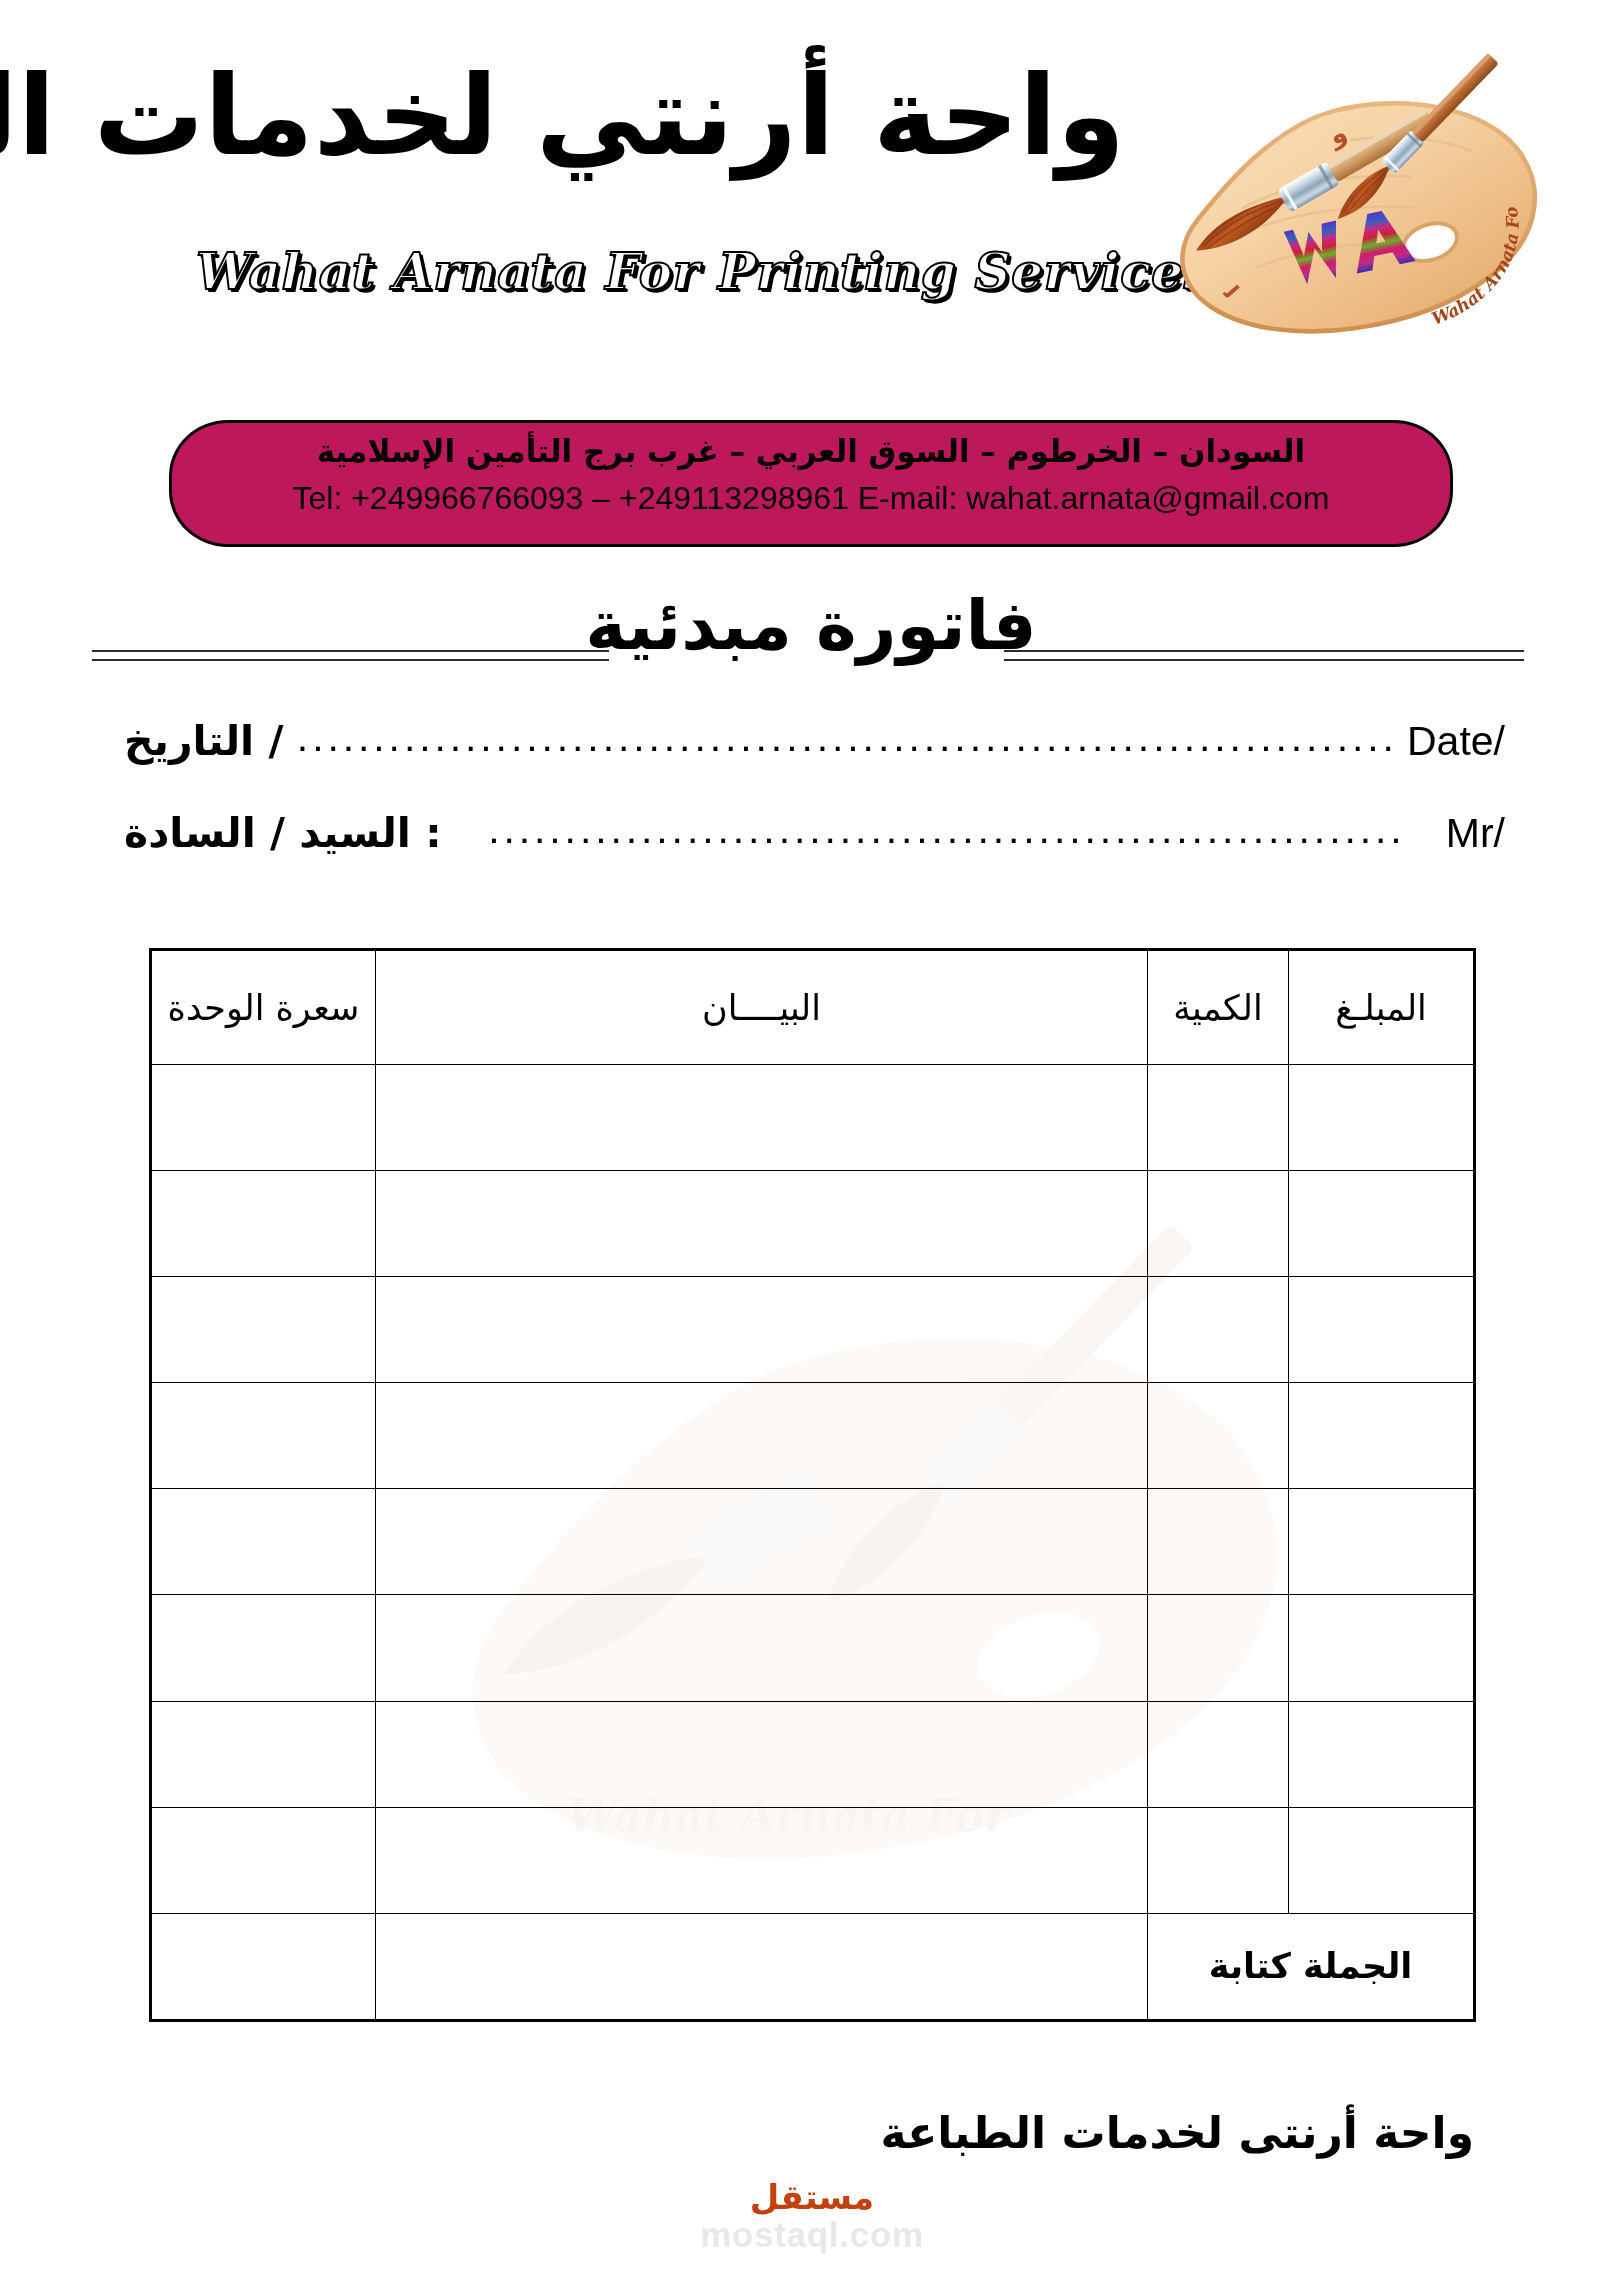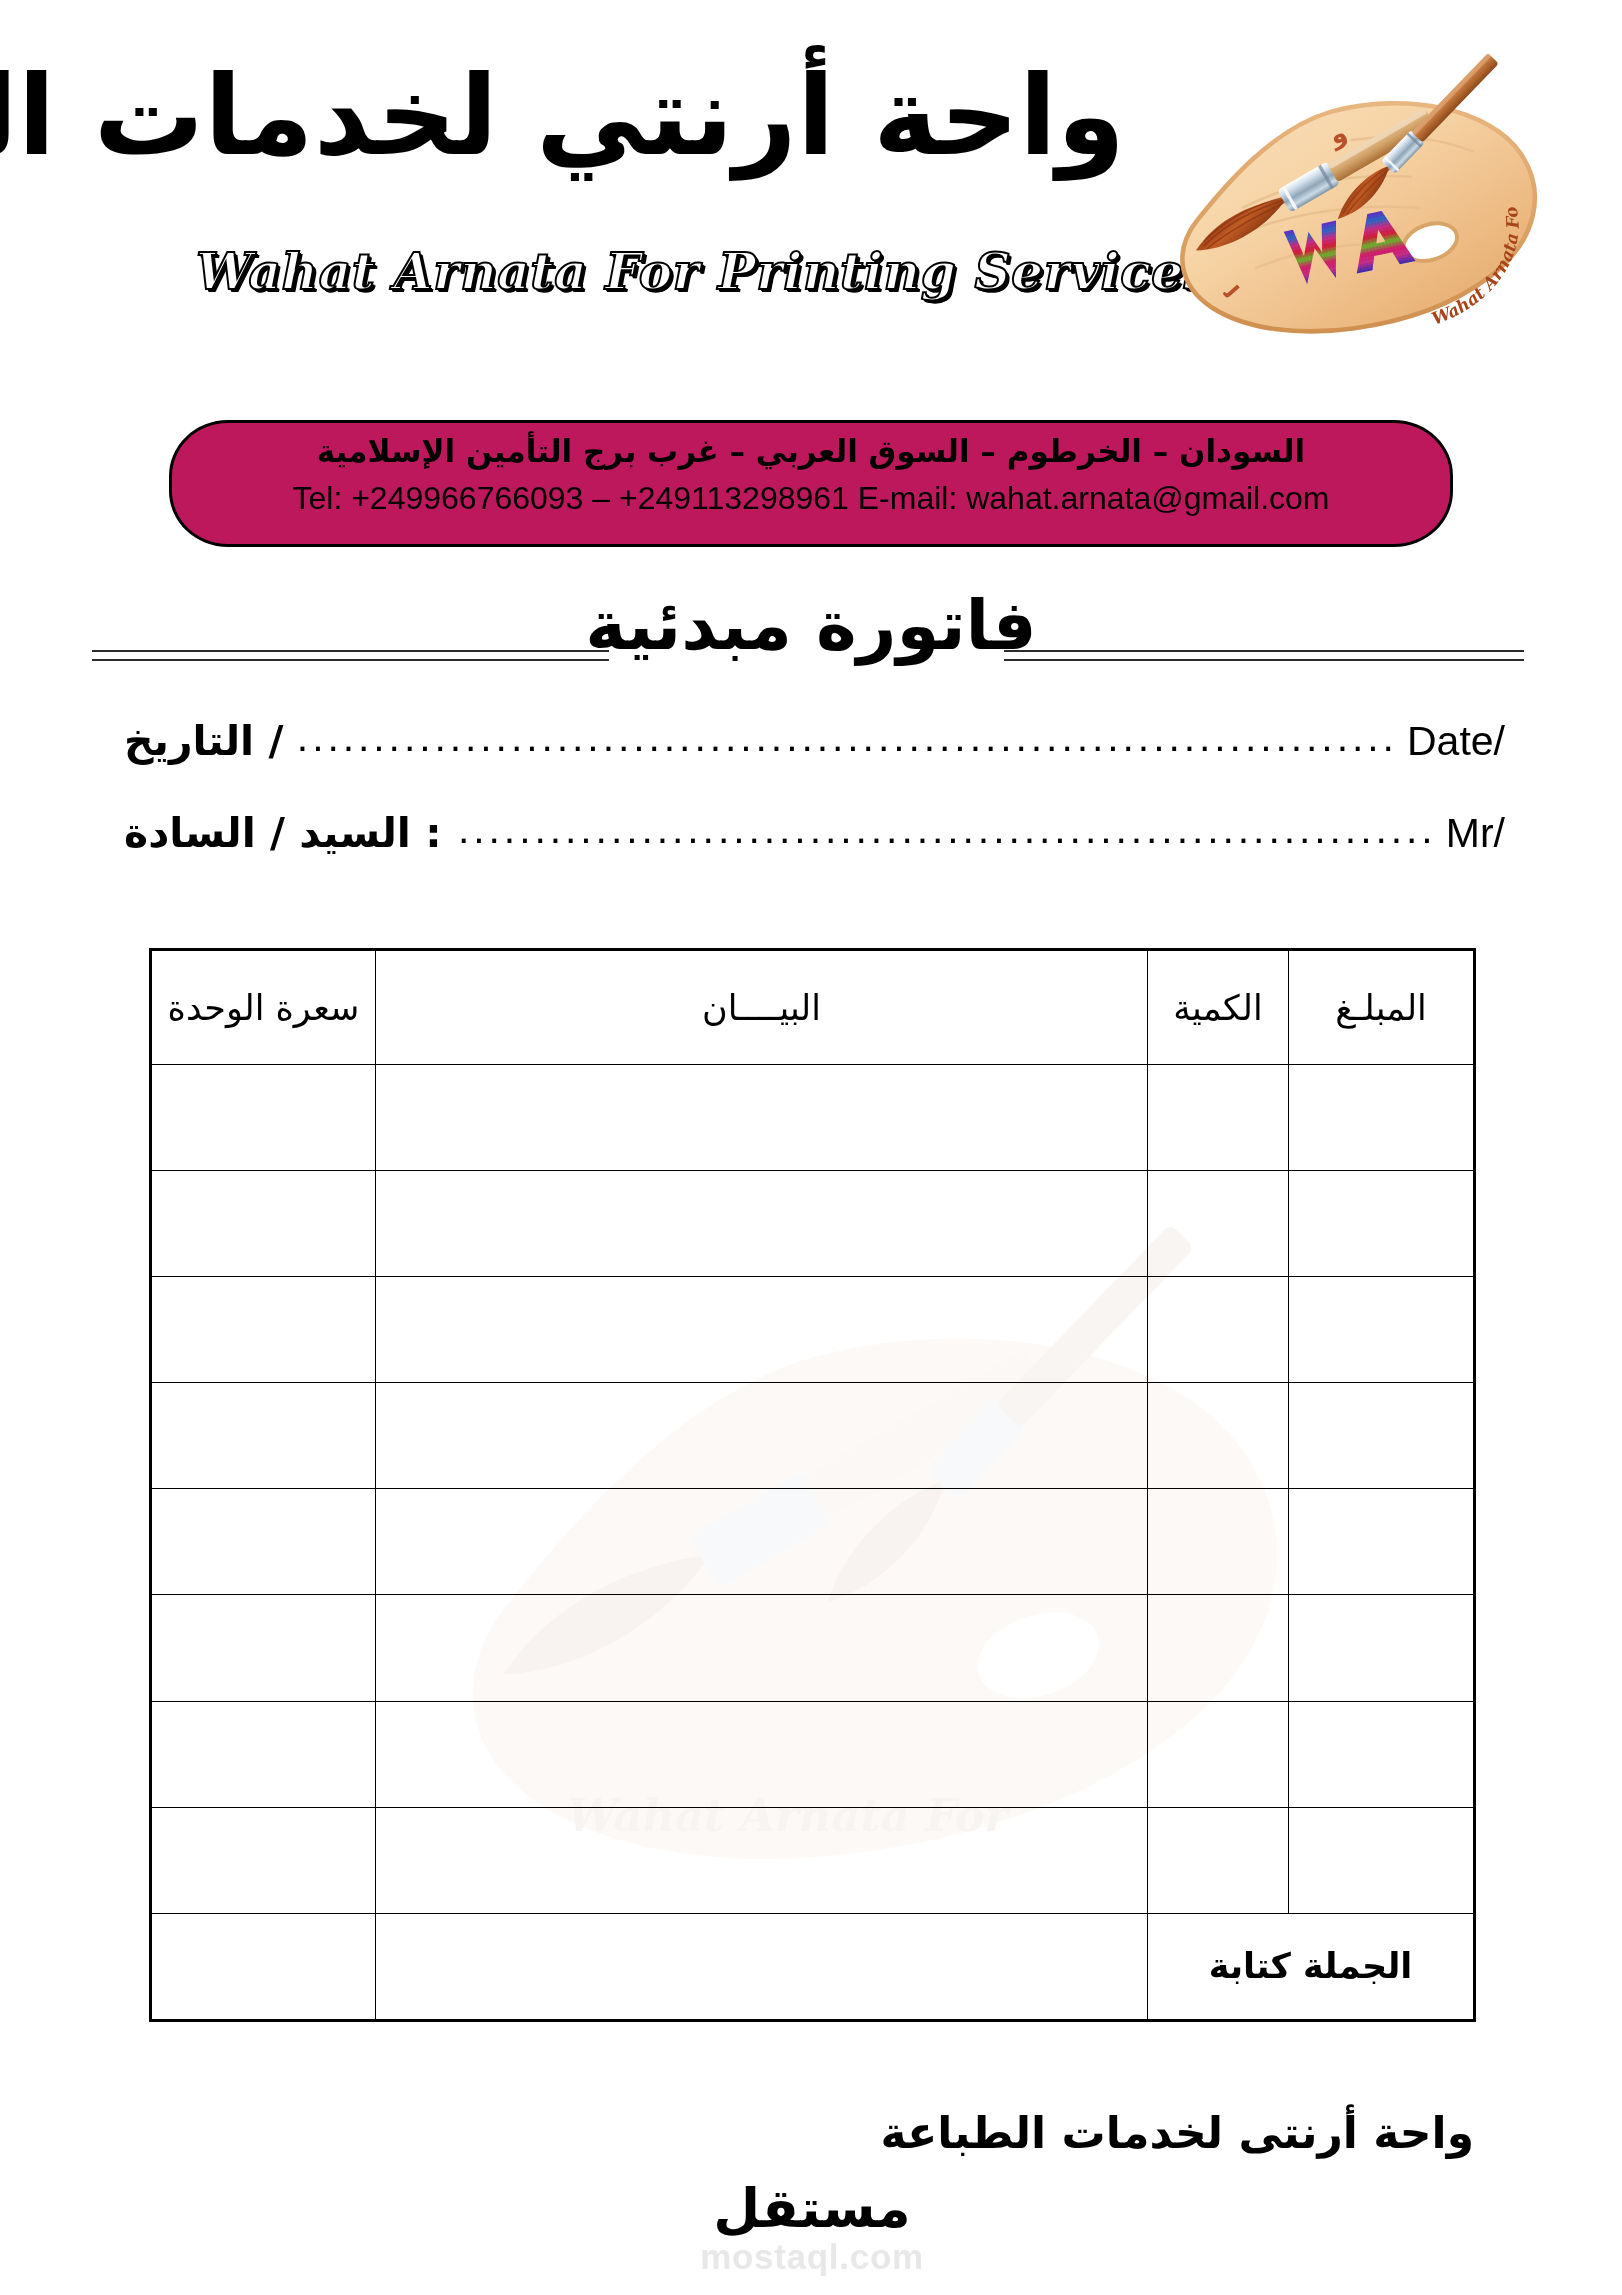--- a/index.html
+++ b/index.html
@@ -160,21 +160,21 @@
     position: absolute;
     left: 124px;
     width: 1381px;
     height: 65px;
     display: flex;
     flex-direction: row-reverse;
     align-items: baseline;
     direction: rtl;
   }
   .field-row.row-date { top: 0px; }
-  .field-row.row-mr   { top: 92px; }
+  .field-row.row-mr   { top: 92px; gap: 31px; }
 
   .field-label-ar {
     font-family: "DejaVu Sans", sans-serif;
     font-size: 41px;
     font-weight: 700;
     white-space: nowrap;
     flex: 0 0 auto;
   }
   .field-label-en {
     font-family: "Liberation Sans", sans-serif;
@@ -298,23 +298,23 @@
     position: absolute;
     left: 681px;
     top: 2179px;
     width: 262px;
     height: 98px;
     text-align: center;
     pointer-events: none;
   }
   .mostaql-ar {
     font-family: "DejaVu Sans", sans-serif;
-    font-size: 54px;
-    font-weight: 700;
-    color: #000000;
+    font-size: 34px;
+    font-weight: 700;
+    color: #c2410c;
     direction: rtl;
     line-height: 1.1;
     white-space: nowrap;
   }
   .mostaql-en {
     font-family: "Liberation Sans", sans-serif;
     font-size: 35px;
     font-weight: 700;
     color: #e8e8e8;
     line-height: 1.1;

